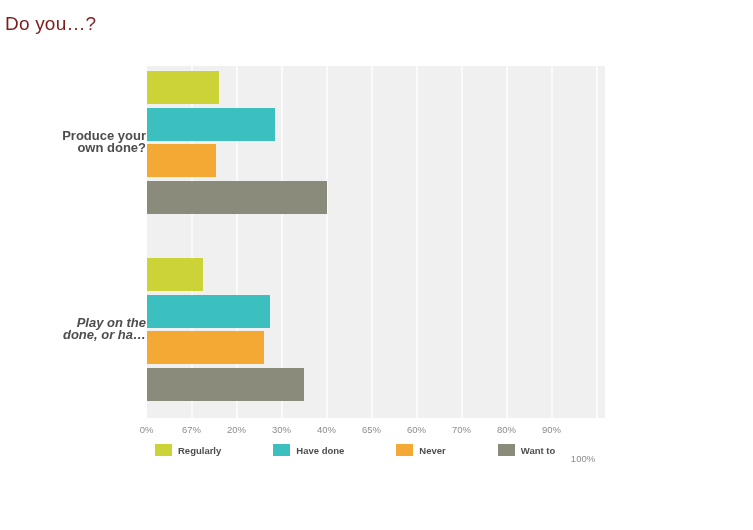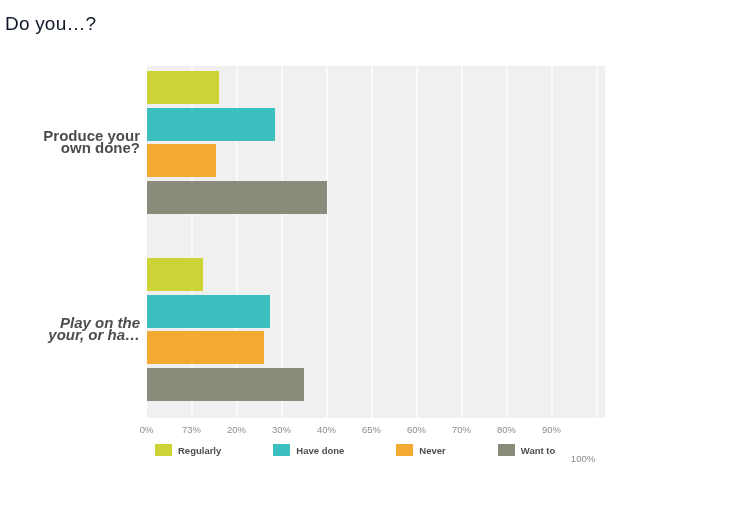--- a/index.html
+++ b/index.html
@@ -15,21 +15,21 @@
     overflow: hidden;
     position: relative;
   }
 
   #page-title {
     position: absolute;
     left: 5px;
     top: 14px;
     font-size: 19px;
     font-weight: 400;
-    color: #0f172a;
+    color: #7f1d1d;
     letter-spacing: 0.2px;
     line-height: 1;
   }
 
   
   #chart {
     position: absolute;
     left: 0;
     top: 52px;
     width: 753px;
@@ -55,26 +55,26 @@
   }
 
   .bar {
     position: absolute;
     height: 33px;
   }
 
   .cat-label {
     position: absolute;
     text-align: right;
-    font-size: 15px;
+    font-size: 13px;
     font-weight: bold;
     color: #4d4d4d;
     line-height: 12px;
     width: 110px;
-    left: 30px;
+    left: 36px;
   }
 
   .xtick {
     position: absolute;
     top: 372px;
     font-size: 9.5px;
     color: #8c8c8c;
     text-align: center;
     width: 40px;
     line-height: 12px;
@@ -132,24 +132,24 @@
       <div class="cat-label" style="top: 78.25px;">
         <div>Produce your</div>
         <div>own done?</div>
       </div>
       <div class="bar" title="Regularly: 12.5%" style="left: 146.5px; top: 206px; width: 56.25px; height: 33px; background: rgb(203, 211, 55);"></div>
       <div class="bar" title="Have done: 27.5%" style="left: 146.5px; top: 242.5px; width: 123.75px; height: 33px; background: rgb(60, 191, 191);"></div>
       <div class="bar" title="Never: 26%" style="left: 146.5px; top: 279px; width: 117px; height: 33px; background: rgb(245, 169, 53);"></div>
       <div class="bar" title="Want to: 35%" style="left: 146.5px; top: 315.5px; width: 157.5px; height: 33px; background: rgb(138, 139, 123);"></div>
       <div class="cat-label" style="top: 265.25px; font-style: italic;">
         <div>Play on the</div>
-        <div>your, or ha…</div>
+        <div>done, or ha…</div>
       </div>
       <div class="xtick" style="left: 126.5px;">0%</div>
-      <div class="xtick" style="left: 171.5px;">73%</div>
+      <div class="xtick" style="left: 171.5px;">67%</div>
       <div class="xtick" style="left: 216.5px;">20%</div>
       <div class="xtick" style="left: 261.5px;">30%</div>
       <div class="xtick" style="left: 306.5px;">40%</div>
       <div class="xtick" style="left: 351.5px;">65%</div>
       <div class="xtick" style="left: 396.5px;">60%</div>
       <div class="xtick" style="left: 431px; text-align: right;">70%</div>
       <div class="xtick" style="left: 486.5px;">80%</div>
       <div class="xtick" style="left: 531.5px;">90%</div>
       <div class="xtick" style="left: 563px; margin-top: 29px;">100%</div>
     </div>

